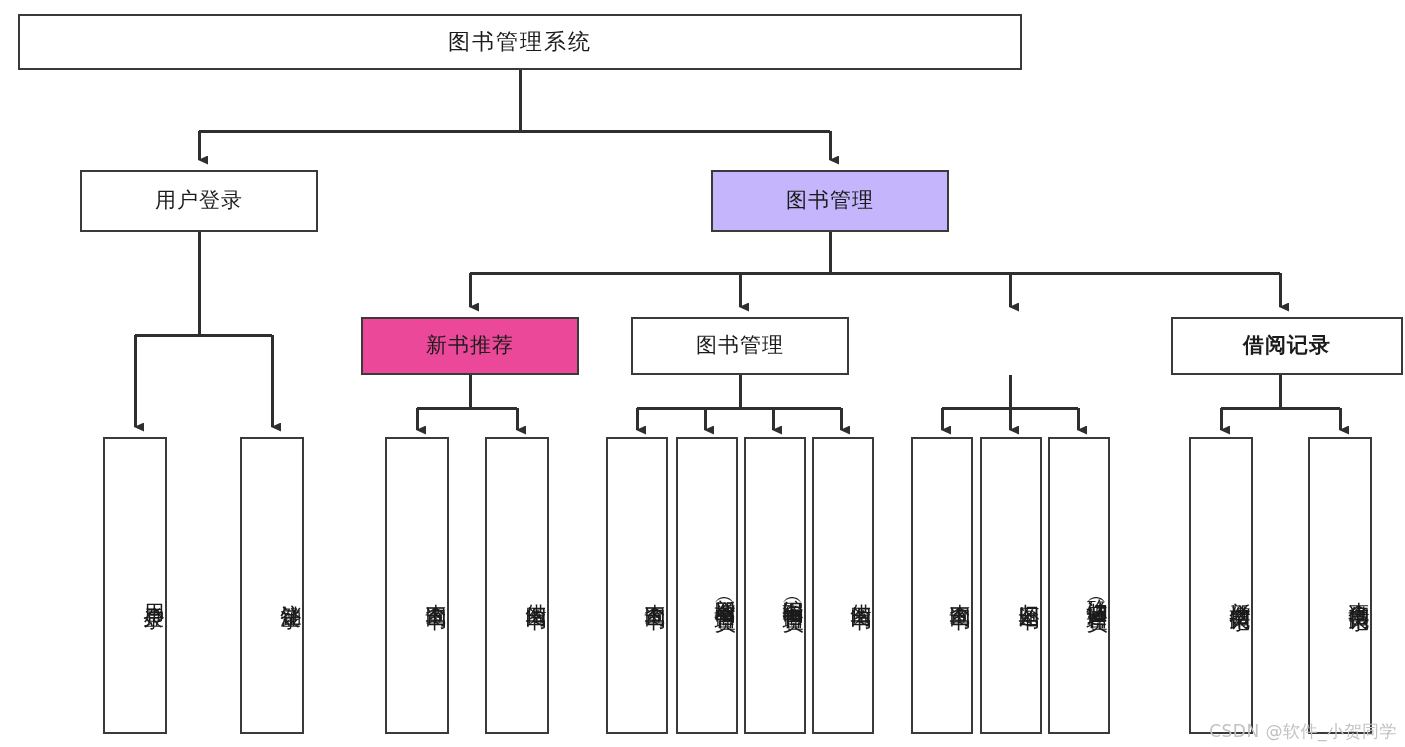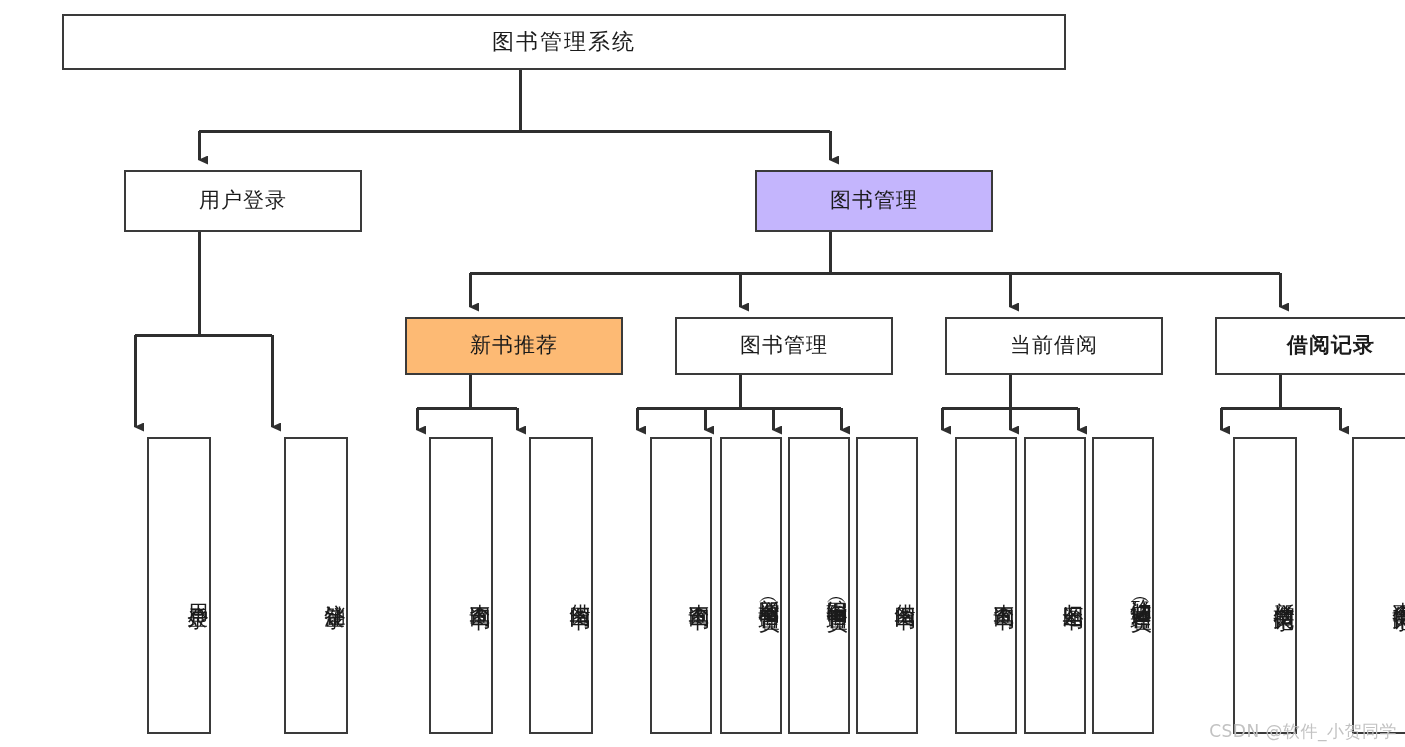--- a/index.html
+++ b/index.html
@@ -9,21 +9,20 @@
     width:1405px;height:747px;position:relative;overflow:hidden;
   }
   #diagram-root{position:absolute;left:0;top:0;width:1405px;height:747px;}
   svg.connectors{position:absolute;left:0;top:0;width:1405px;height:747px;pointer-events:none;}
 
   .node{
     position:absolute;box-sizing:border-box;
     background:#ffffff;border:2px solid #3a3a3a;
     display:flex;align-items:center;justify-content:center;
     color:#1b1b1b;
-    margin-left:44px;
   }
   .node.horiz{font-size:21px;line-height:1.1;letter-spacing:1px;}
   .node.root{font-size:22px;letter-spacing:2px;}
   .node.leaf{
     font-size:21px;letter-spacing:2px;line-height:1.12;
     writing-mode:vertical-rl;text-orientation:upright;
     align-items:flex-start;justify-content:center;
     padding-top:10px;
   }
 
@@ -86,23 +85,22 @@
       <path d="M1221,408 L1221,430" marker-end="url(#arrowhead)"></path>
       <path d="M1340,408 L1340,430" marker-end="url(#arrowhead)"></path>
     </g>
   </svg>
 
   <div class="node root" style="left: 18px; top: 14px; width: 1004px; height: 56px; border-color: rgb(58, 58, 58); color: rgb(27, 27, 27); background: rgb(255, 255, 255);">图书管理系统</div>
 
   <div class="node horiz" style="left: 80px; top: 170px; width: 238px; height: 62px; border-color: rgb(58, 58, 58); color: rgb(27, 27, 27); background: rgb(255, 255, 255);">用户登录</div>
   <div class="node horiz" style="left: 711px; top: 170px; width: 238px; height: 62px; border-color: rgb(58, 58, 58); color: rgb(27, 27, 27); background: #c4b5fd;">图书管理</div>
 
-  <div class="node horiz" style="left: 361px; top: 317px; width: 218px; height: 58px; border-color: rgb(58, 58, 58); color: rgb(27, 27, 27); background: #fdba74;">新书推荐</div>
+  <div class="node horiz" style="left: 361px; top: 317px; width: 218px; height: 58px; border-color: rgb(58, 58, 58); color: rgb(27, 27, 27); background: #ec4899;">新书推荐</div>
   <div class="node horiz" style="left: 631px; top: 317px; width: 218px; height: 58px; border-color: rgb(58, 58, 58); color: rgb(27, 27, 27); background: rgb(255, 255, 255);">图书管理</div>
-  <div class="node horiz" style="left: 901px; top: 317px; width: 218px; height: 58px; border-color: rgb(58, 58, 58); color: rgb(27, 27, 27); background: rgb(255, 255, 255);">当前借阅</div>
   <div class="node horiz" style="left: 1171px; top: 317px; width: 232px; height: 58px; border-color: rgb(58, 58, 58); color: rgb(27, 27, 27); background: rgb(255, 255, 255); font-weight: bold;">借阅记录</div>
 
   <div class="node leaf" style="left: 103px; top: 437px; width: 64px; height: 297px; border-color: rgb(58, 58, 58); color: rgb(27, 27, 27); background: rgb(255, 255, 255);">用户登录</div>
   <div class="node leaf" style="left: 240px; top: 437px; width: 64px; height: 297px; border-color: rgb(58, 58, 58); color: rgb(27, 27, 27); background: rgb(255, 255, 255);">注销登录</div>
   <div class="node leaf" style="left: 385px; top: 437px; width: 64px; height: 297px; border-color: rgb(58, 58, 58); color: rgb(27, 27, 27); background: rgb(255, 255, 255);">查询图书</div>
   <div class="node leaf" style="left: 485px; top: 437px; width: 64px; height: 297px; border-color: rgb(58, 58, 58); color: rgb(27, 27, 27); background: rgb(255, 255, 255);">借阅图书</div>
   <div class="node leaf" style="left: 606px; top: 437px; width: 62px; height: 297px; border-color: rgb(58, 58, 58); color: rgb(27, 27, 27); background: rgb(255, 255, 255);">查询图书</div>
   <div class="node leaf" style="left: 676px; top: 437px; width: 62px; height: 297px; border-color: rgb(58, 58, 58); color: rgb(27, 27, 27); background: rgb(255, 255, 255);">新增图书（管理员）</div>
   <div class="node leaf" style="left: 744px; top: 437px; width: 62px; height: 297px; border-color: rgb(58, 58, 58); color: rgb(27, 27, 27); background: rgb(255, 255, 255);">编辑图书（管理员）</div>
   <div class="node leaf" style="left: 812px; top: 437px; width: 62px; height: 297px; border-color: rgb(58, 58, 58); color: rgb(27, 27, 27); background: rgb(255, 255, 255);">借阅图书</div>

